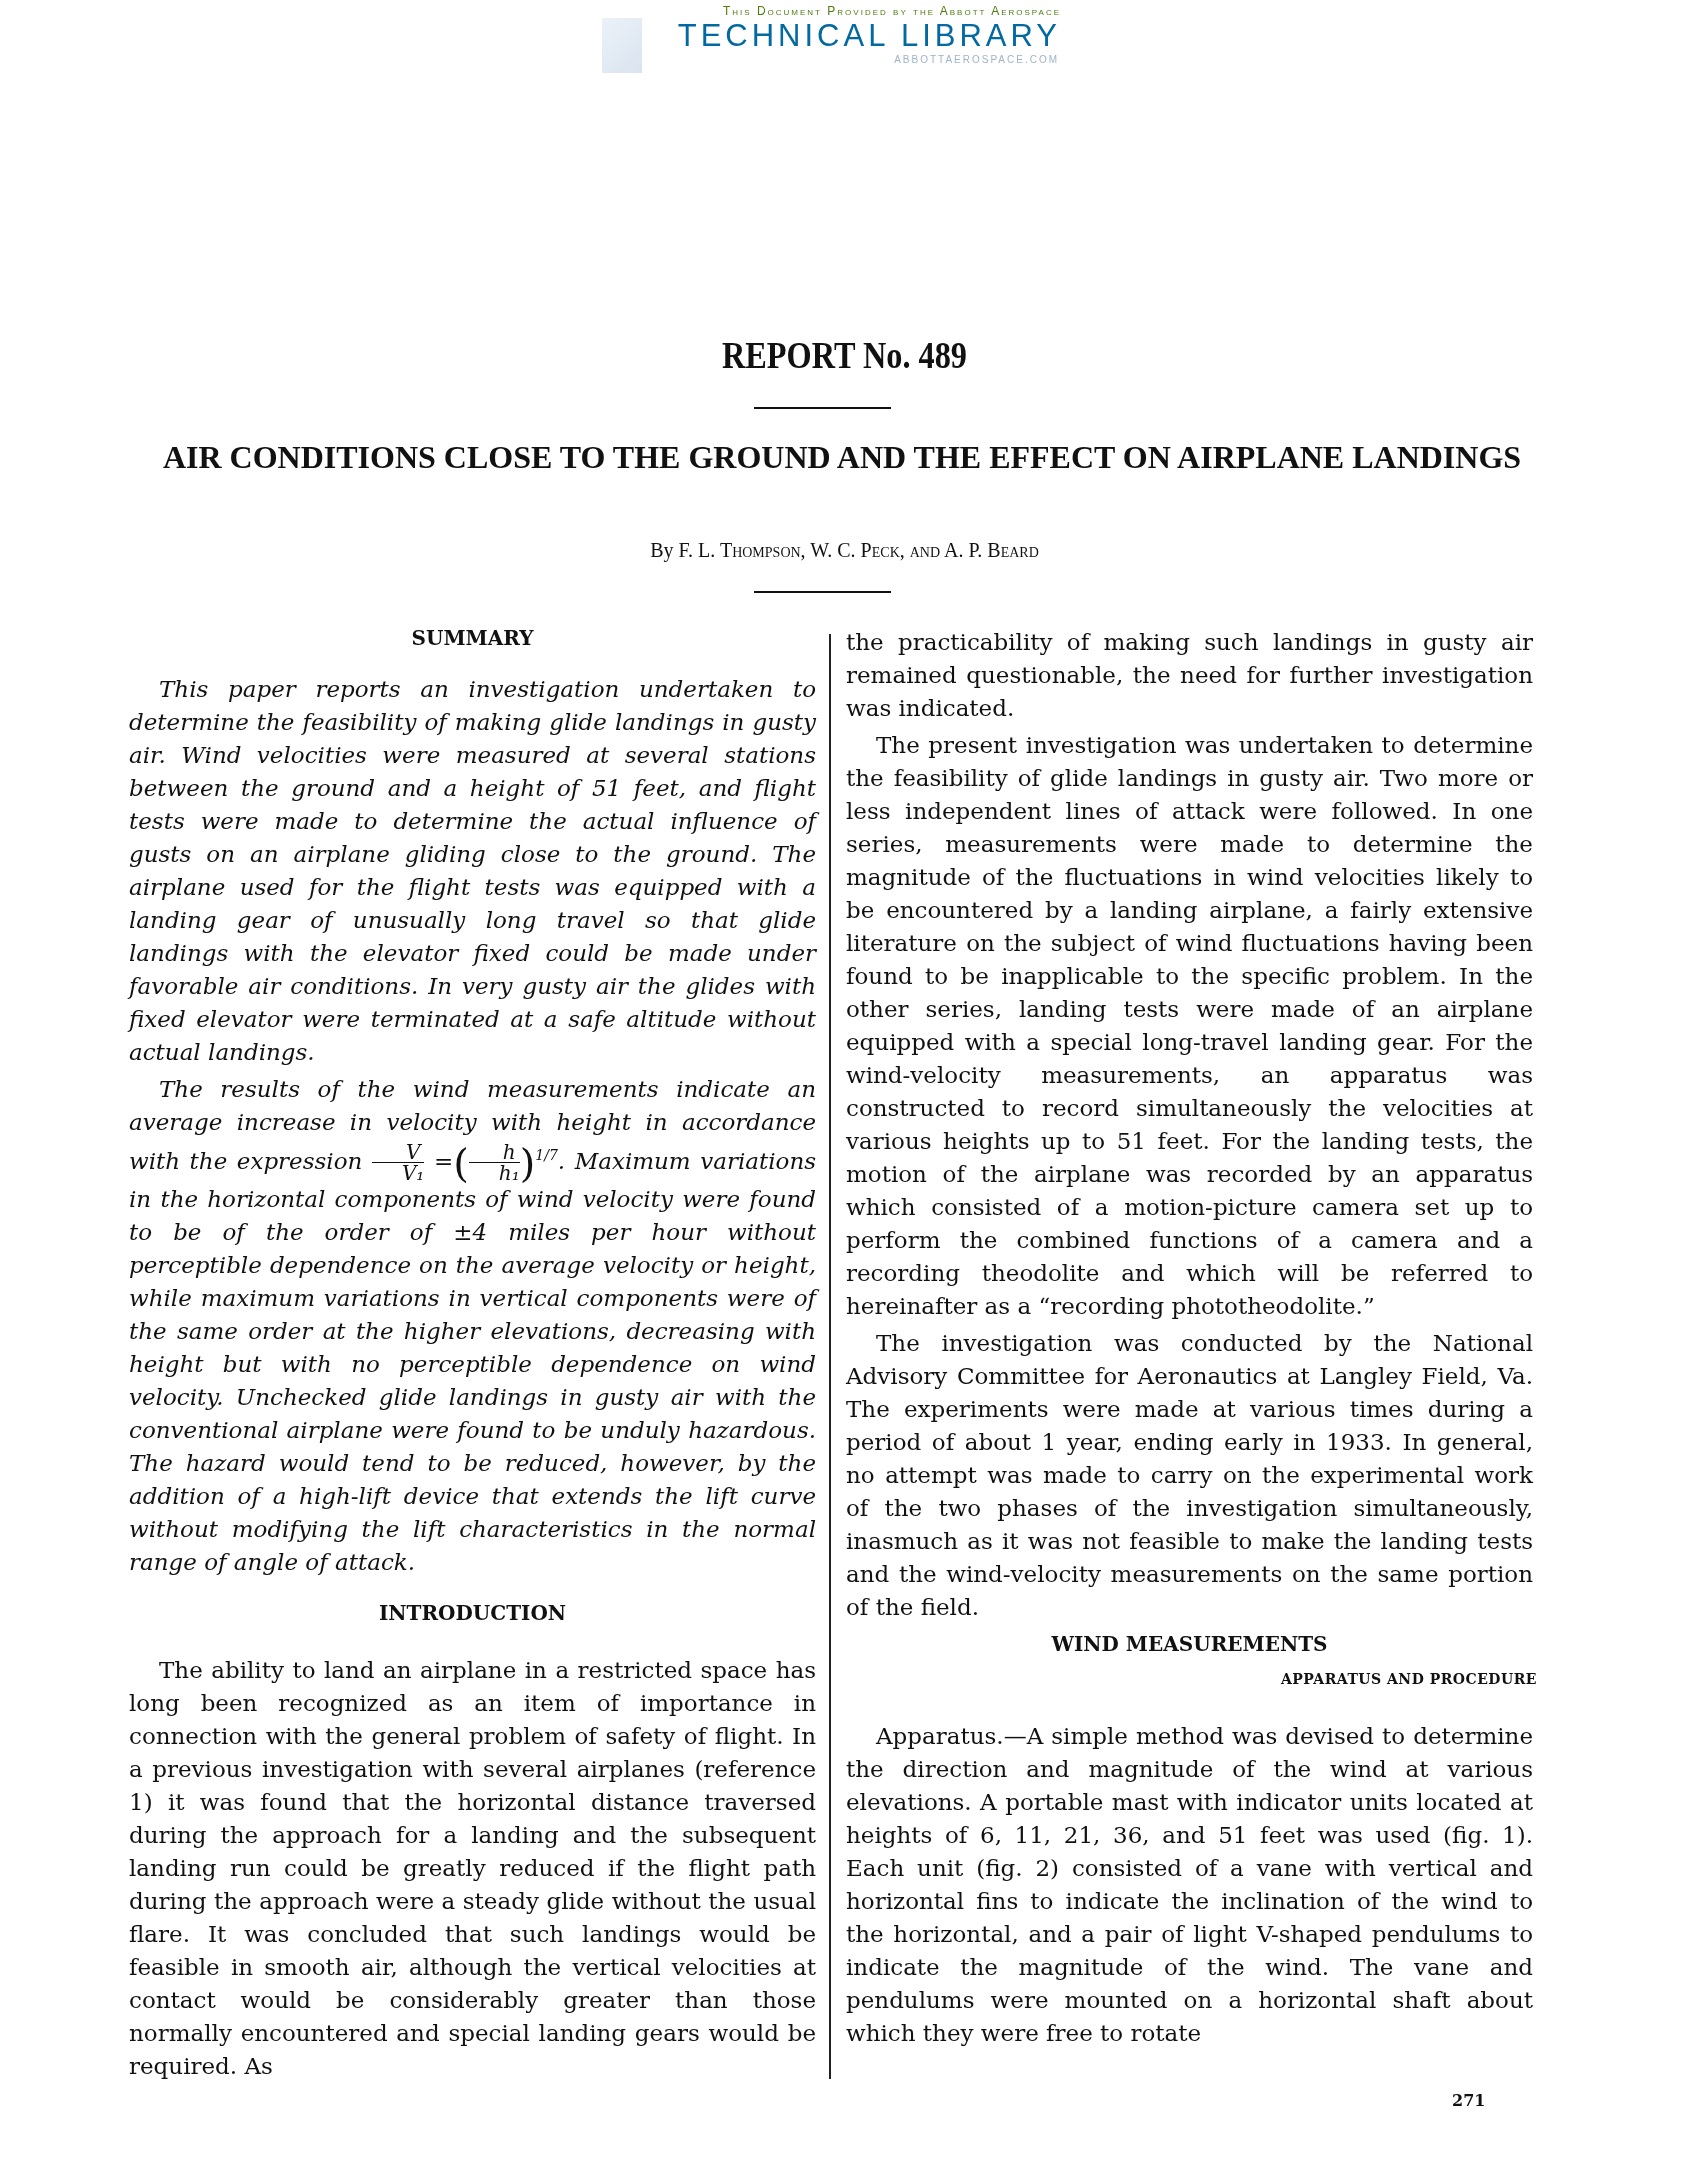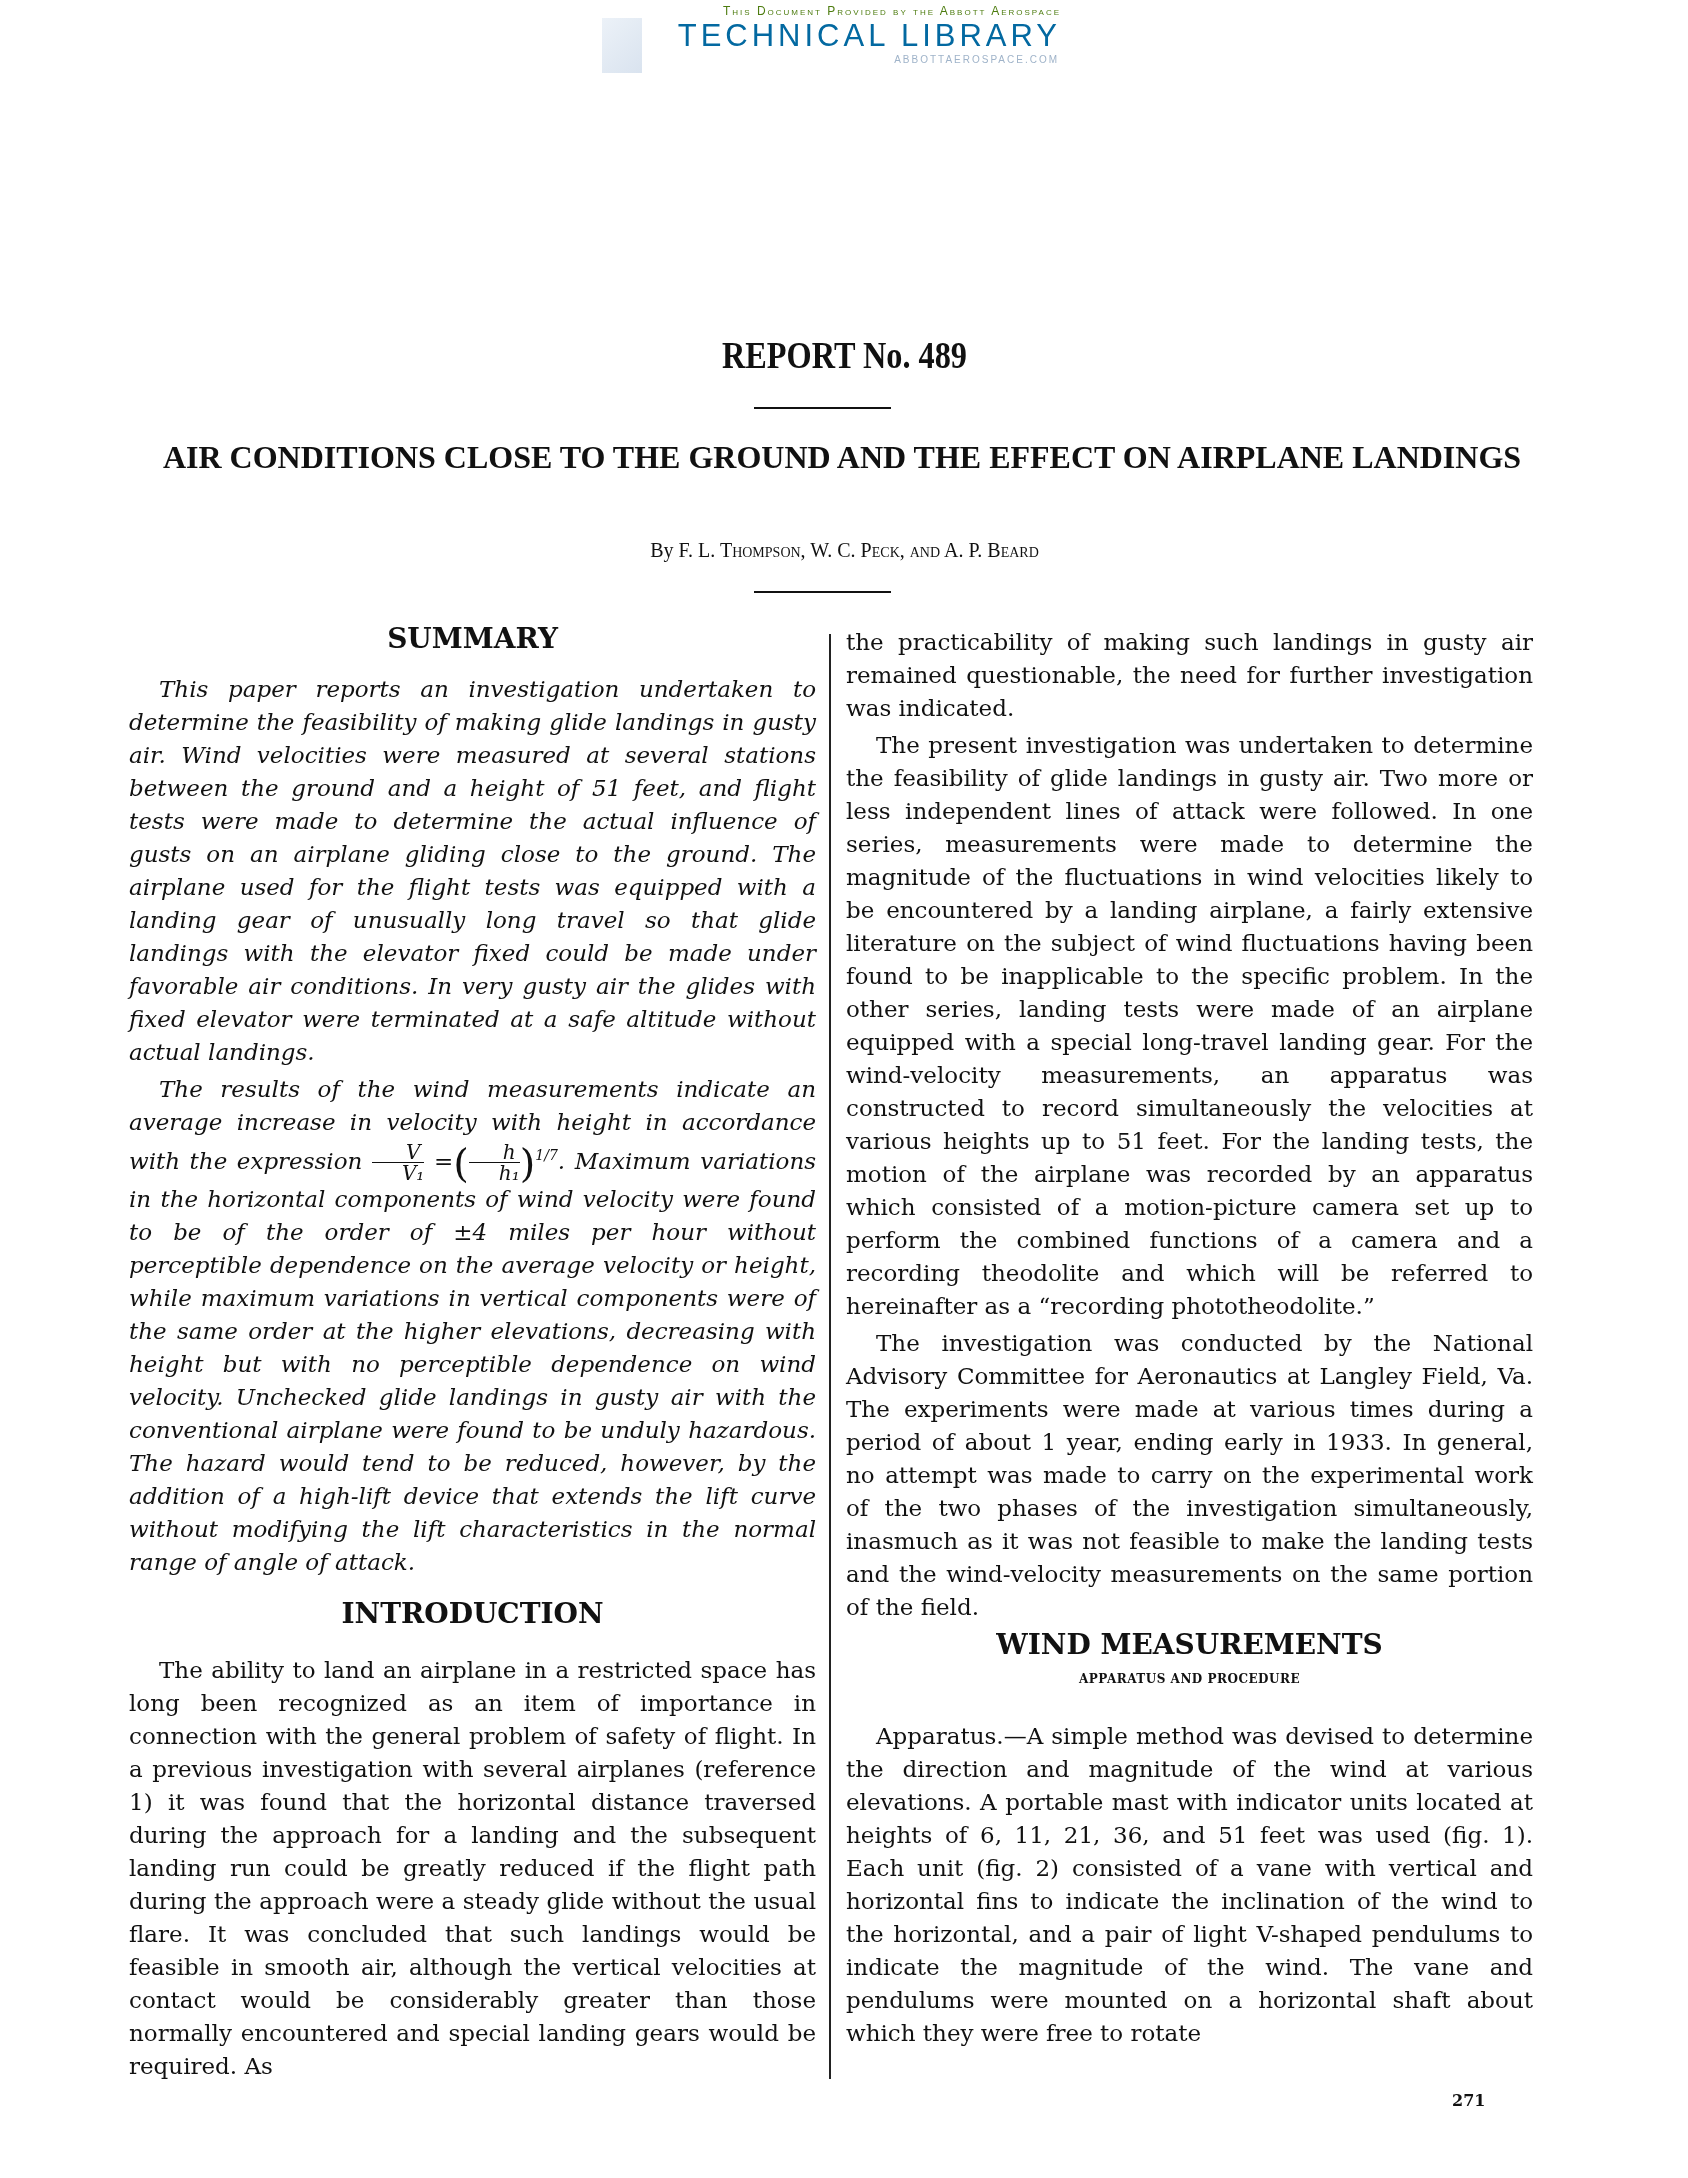--- a/index.html
+++ b/index.html
@@ -18,22 +18,22 @@
   .title { position: absolute; top: 440px; left: 149px; width: 1386px; text-align: center;
            font-family: "Liberation Serif", serif; font-weight: bold; font-size: 32px; line-height: 34px; }
   .authors { position: absolute; top: 539px; left: 0; width: 1689px; text-align: center;
              font-family: "Liberation Serif", serif; font-size: 20px; }
   .sc { font-variant: small-caps; }
 
   .col { position: absolute; top: 622px; width: 695px; font-size: 23px; line-height: 33px; text-align: justify; }
   .col-left { left: 125px; }
   .col-right { left: 842px; }
   .col-divider { position: absolute; left: 829px; top: 634px; width: 2px; height: 1445px; background: #222; }
-  .heading { text-align: center; font-weight: bold; font-size: 28px; margin: 0; }
-  .subheading { text-align: center; font-weight: bold; font-size: 12px; margin: 2px 0 24px; letter-spacing: 0.5px; }
+  .heading { text-align: center; font-weight: bold; font-size: 20px; margin: 0; }
+  .subheading { text-align: right; font-weight: bold; font-size: 14px; margin: 2px 0 24px; letter-spacing: 0.5px; }
   p { margin: 4px; text-indent: 30px; }
   p.noindent { text-indent: 0; }
   .italic { font-style: italic; }
   .frac { display: inline-block; vertical-align: middle; text-align: center; font-size: 20px; line-height: 20px; }
   .frac .num { display: block; border-bottom: 1px solid #111; padding: 0 2px; }
   .frac .den { display: block; }
   .paren { font-size: 40px; vertical-align: middle; font-style: normal; }
   sup { font-size: 14px; }
   .page-number { position: absolute; left: 1452px; top: 2091px; font-weight: bold; font-size: 16px; }
 </style>

